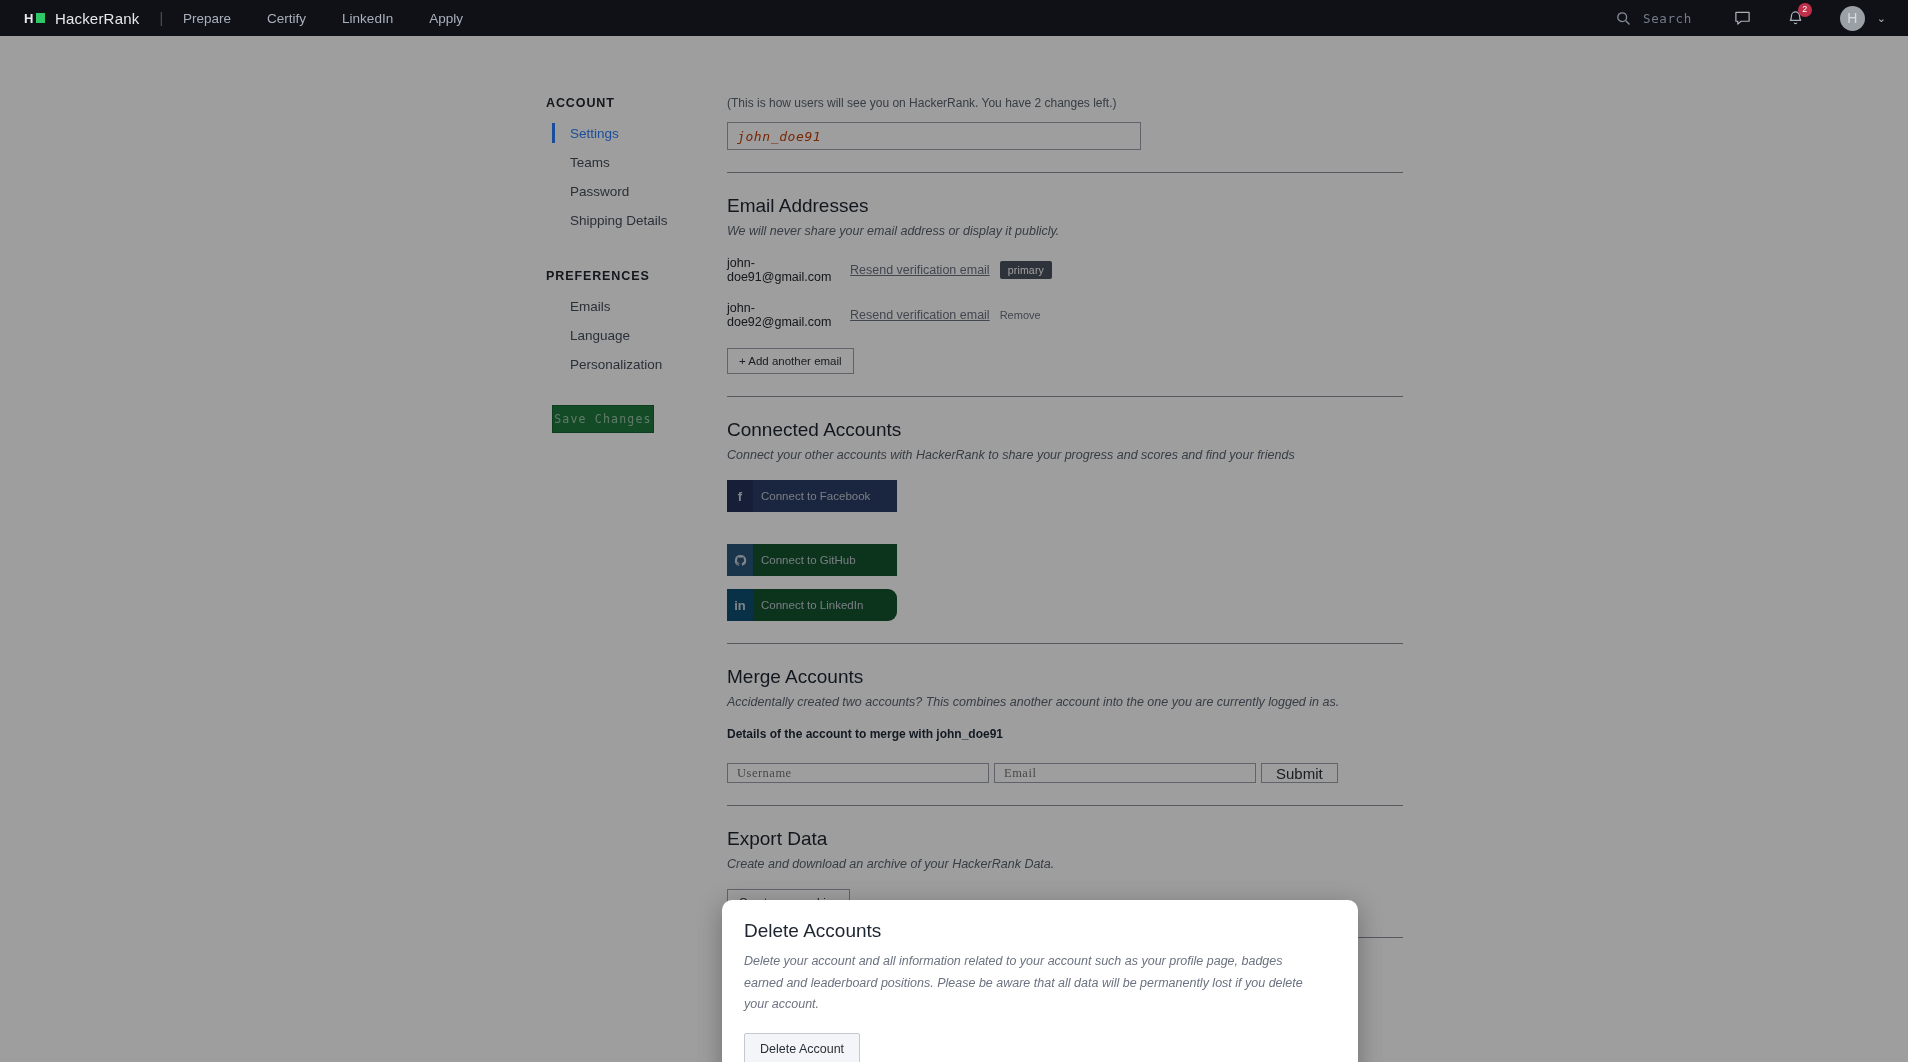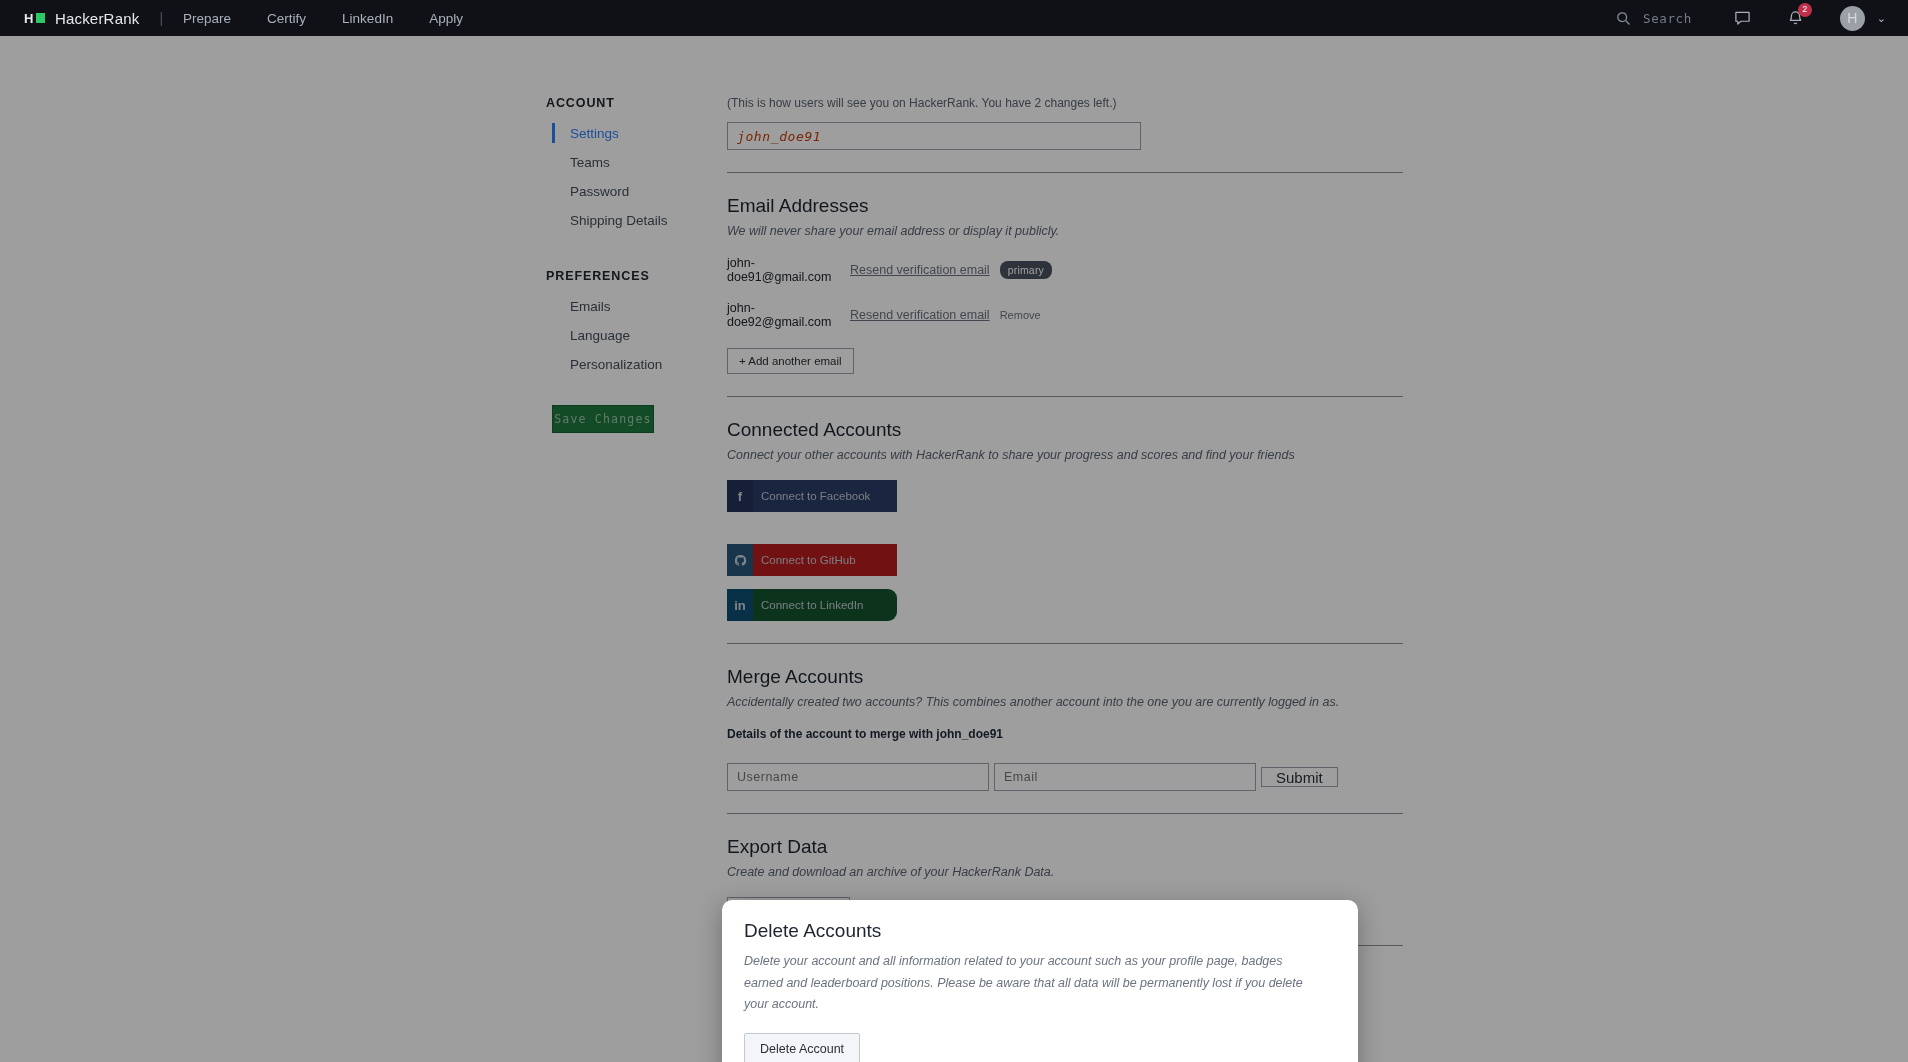--- a/index.html
+++ b/index.html
@@ -134,21 +134,21 @@
   .section-sub { font-size: 12.5px; color: #5b6470; font-style: italic; margin-bottom: 18px; }
 
   .email-row { display: flex; align-items: center; margin-bottom: 17px; }
   .email-addr { font-size: 12.5px; color: #22272e; width: 123px; }
   .email-link {
     font-size: 12.5px; color: #6b7280; text-decoration: underline;
     cursor: pointer; margin-right: 10px;
   }
   .badge-primary {
     background: #4a5160; color: #fff; font-size: 10.5px;
-    padding: 3px 8px; border-radius: 8px; letter-spacing: .2px;
+    padding: 3px 8px; border-radius: 2px; letter-spacing: .2px;
   }
   .remove-link { font-size: 11px; color: #6b7280; cursor: pointer; }
 
   .btn-outline {
     display: inline-flex; align-items: center; justify-content: center;
     border: 1px solid #9ba2ab; background: transparent;
     font-size: 11.5px; color: #2a3038;
     padding: 6px 11px; cursor: pointer;
   }
 
@@ -156,28 +156,28 @@
     width: 170px; height: 32px; margin-bottom: 13px;
     display: flex; align-items: center; cursor: pointer;
   }
   .social-ico {
     width: 26px; height: 32px;
     display: flex; align-items: center; justify-content: center;
     color: #cfd5de; font-size: 13px; font-weight: bold;
   }
   .social-label { font-size: 11.5px; color: #c3cad4; padding-left: 8px; }
   .fb  { background: #2b3c66; } .fb  .social-ico { background: #24335a; }
-  .gh  { background: #b91c1c; margin-top: 32px; } .gh  .social-ico { background: #27567a; }
+  .gh  { background: #14532d; margin-top: 32px; } .gh  .social-ico { background: #27567a; }
   .li  { background: #14532d; border-radius: 9px; } .li  .social-ico { background: #0e4f73; }
 
   .merge-label { font-size: 12px; color: #1f2937; font-weight: bold; margin-bottom: 22px; }
   .merge-row { display: flex; align-items: center; }
   .merge-input {
-    height: 28px; border: 1px solid #9ba2ab; background: transparent;
-    font-family: Liberation Sans, sans-serif; font-size: 12.5px;
+    height: 20px; border: 1px solid #9ba2ab; background: transparent;
+    font-family: Liberation Serif, serif; font-size: 12.5px;
     color: #be185d; padding: 0 9px; letter-spacing: .5px;
   }
   .merge-input.user { width: 262px; margin-right: 5px; }
   .merge-input.mail { width: 262px; margin-right: 5px; }
   .submit-btn {
     height: 20px; padding: 0 14px;
     border: 1px solid #9ba2ab; background: transparent;
     font-size: 15px; color: #2a3038; cursor: pointer;
   }
 

